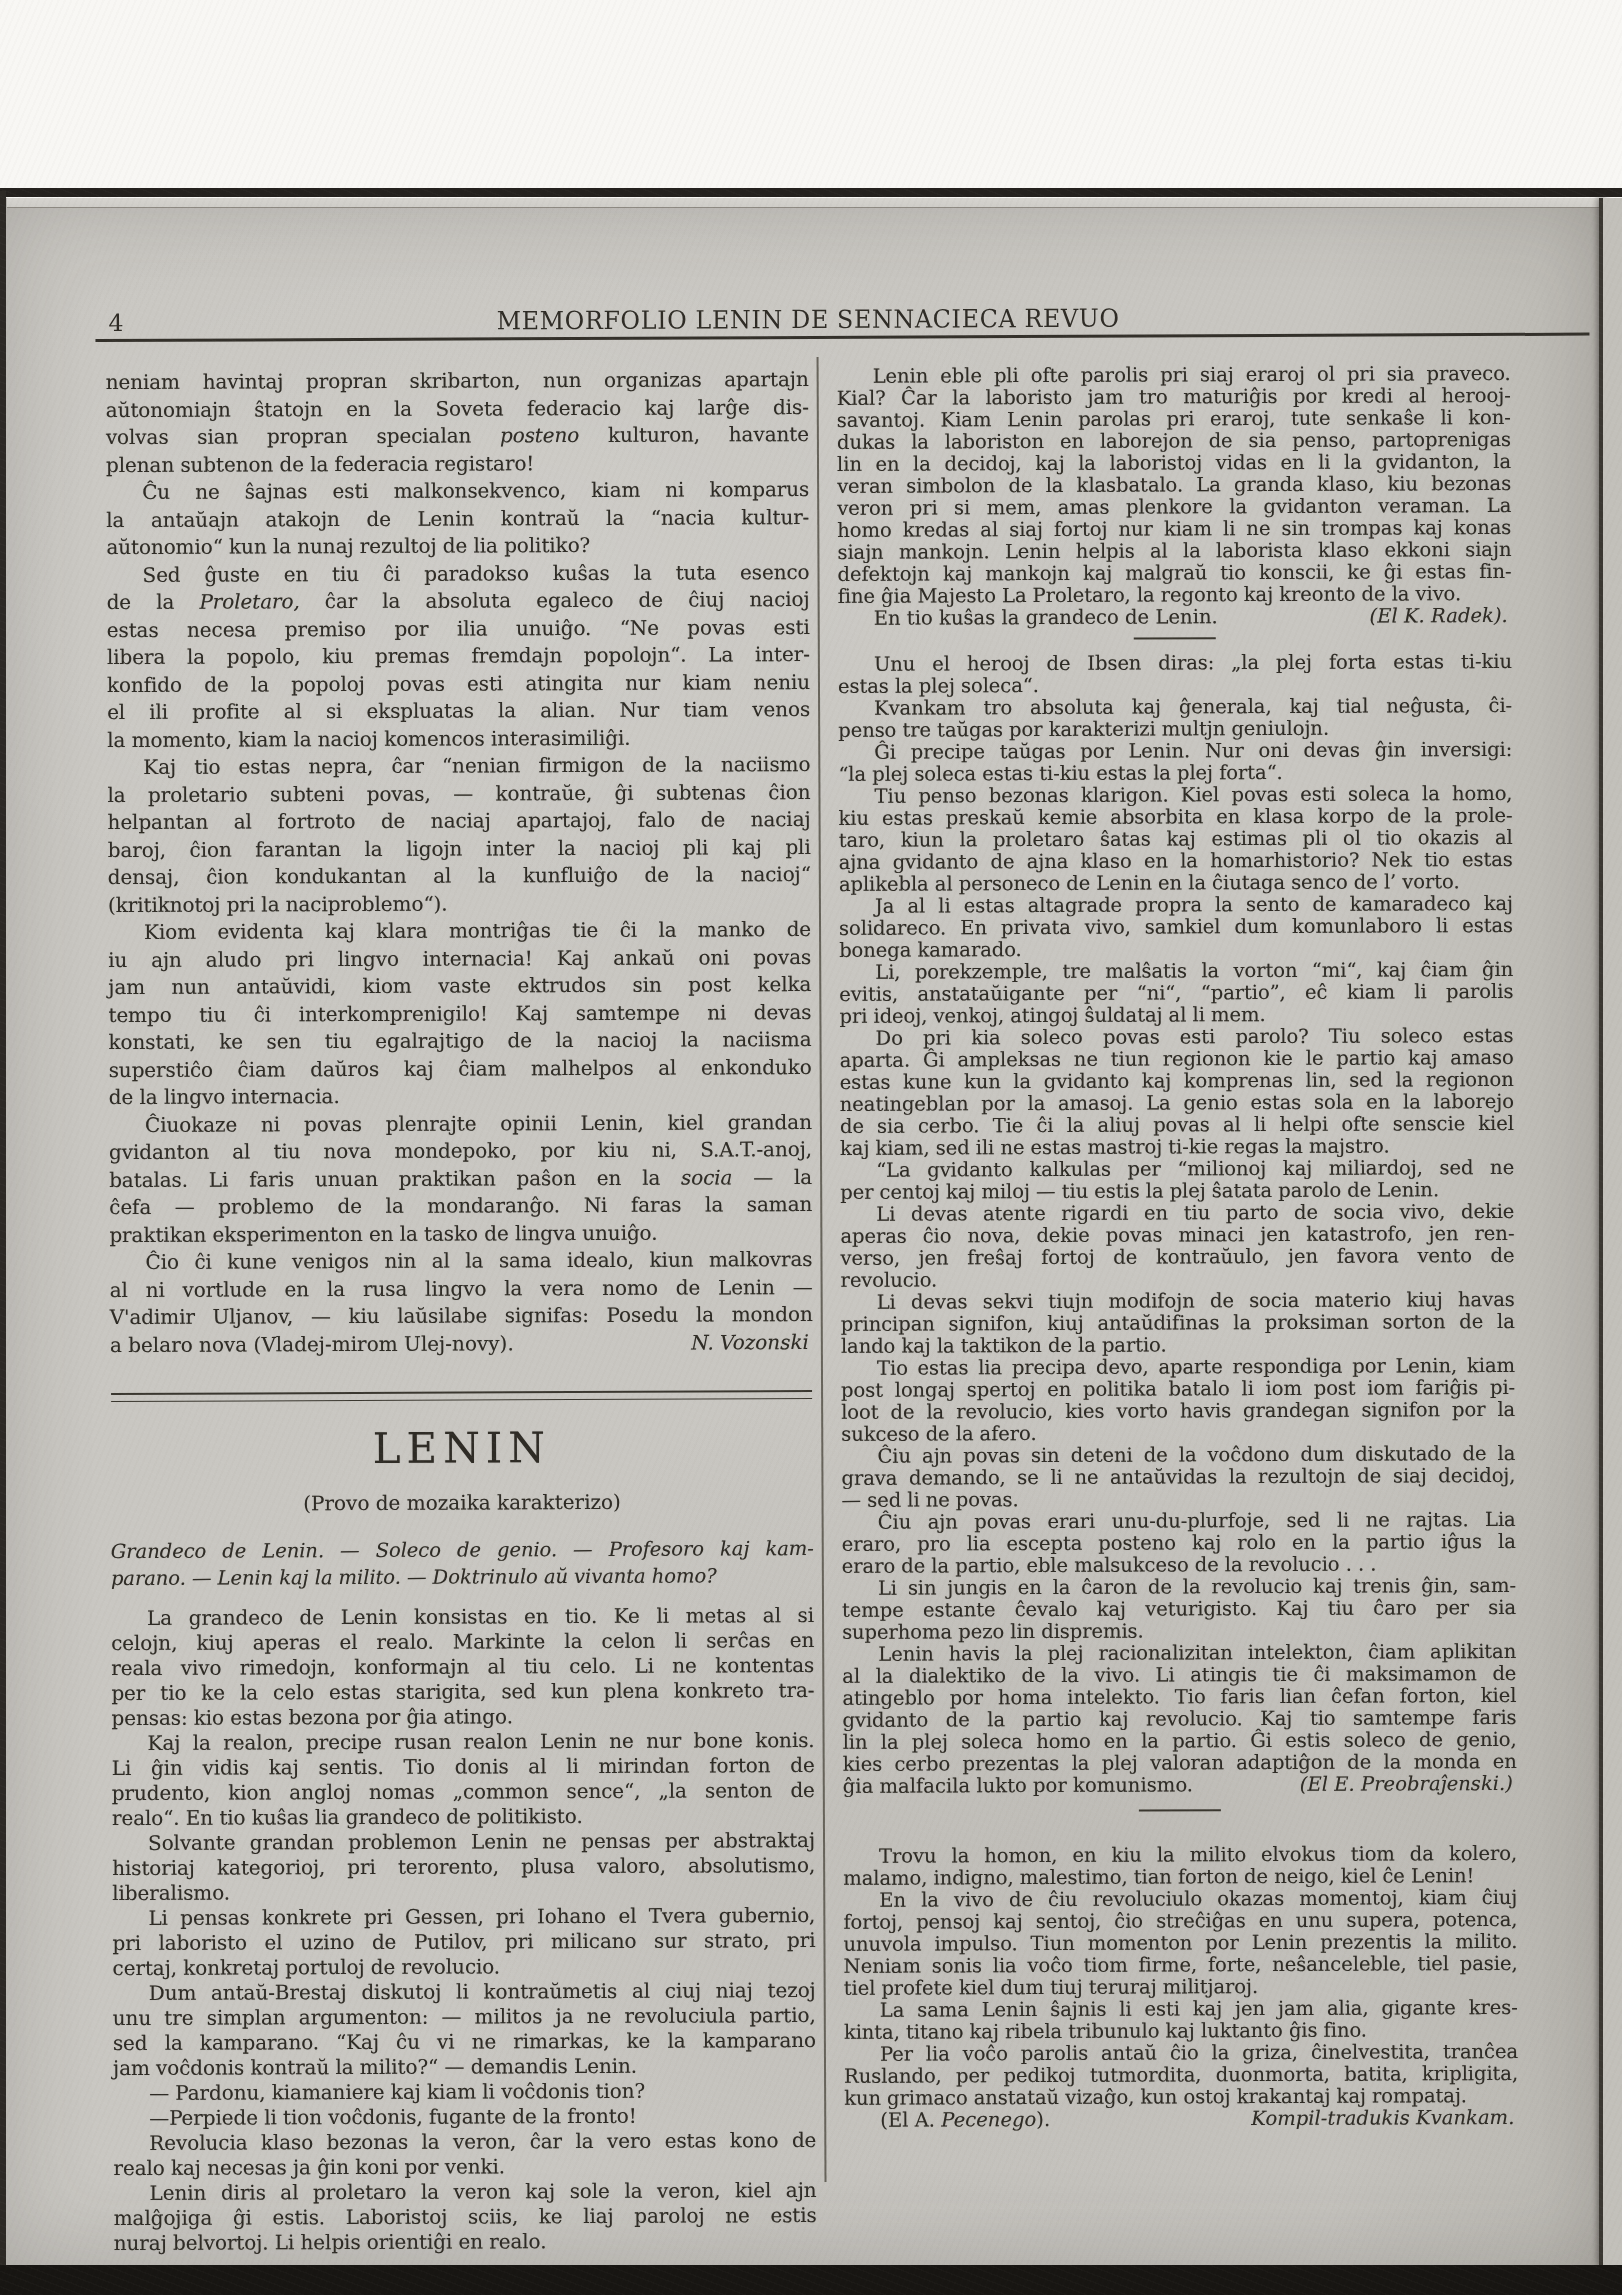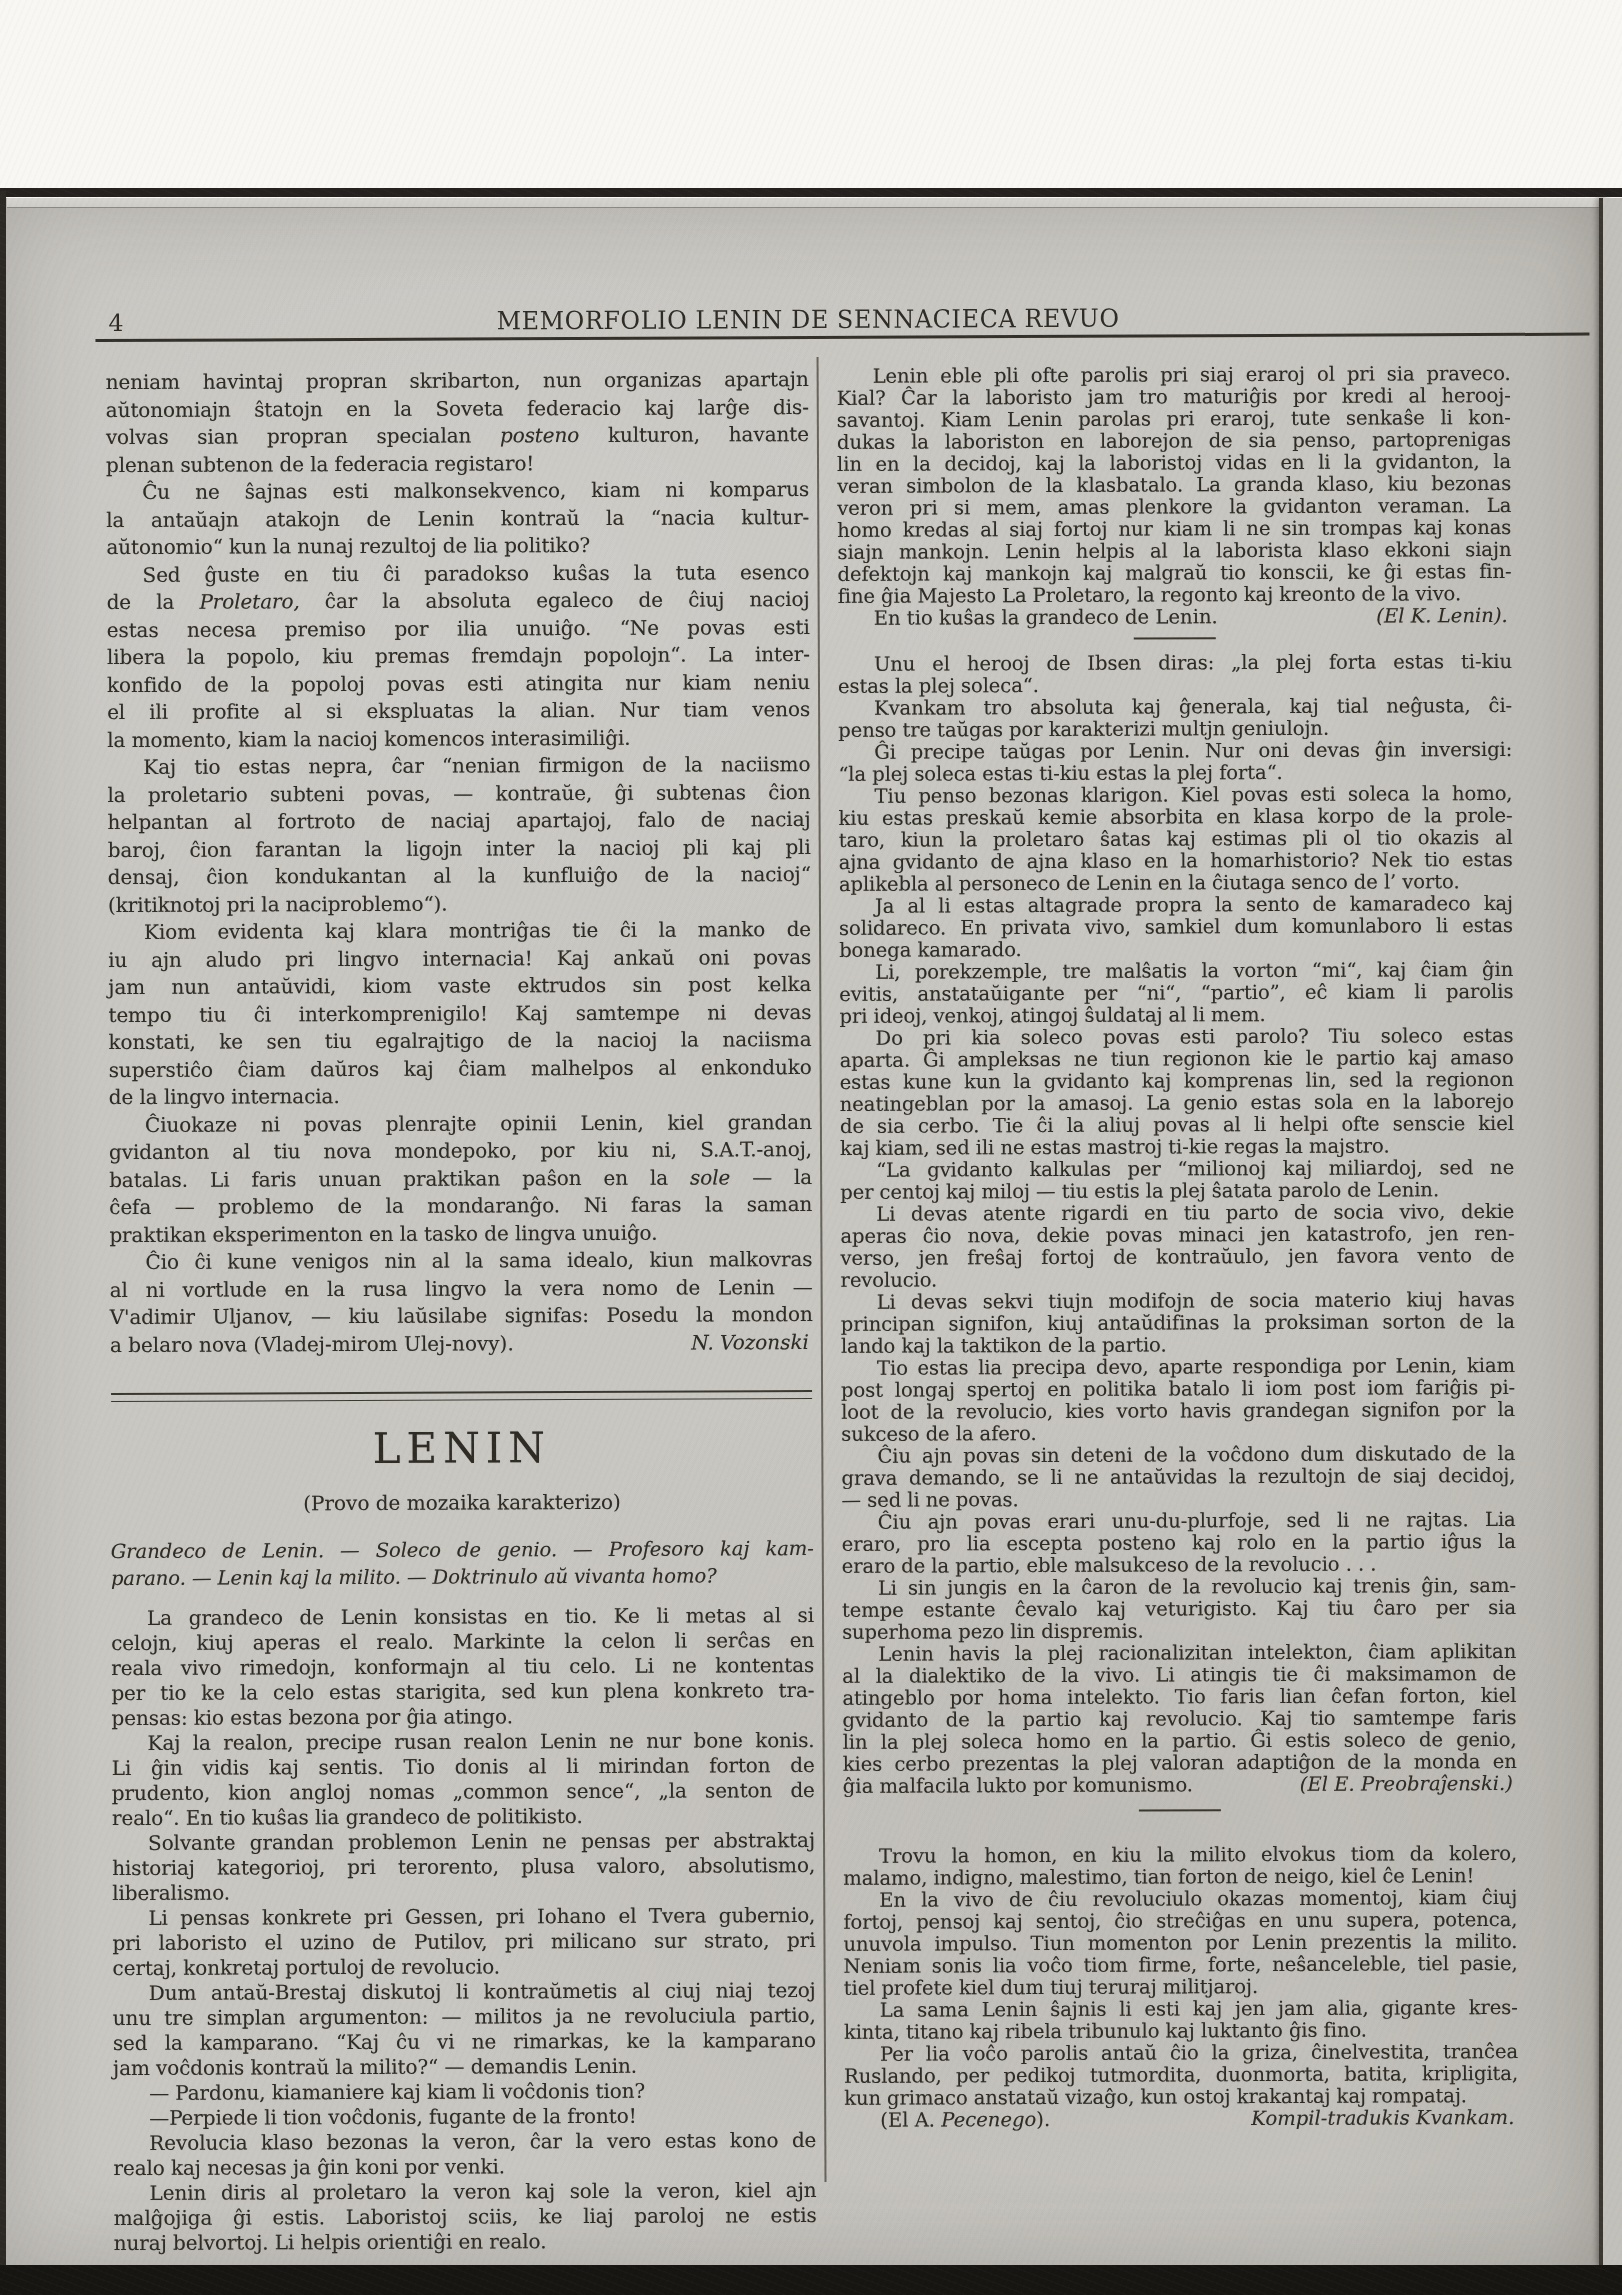--- a/index.html
+++ b/index.html
@@ -117,21 +117,21 @@
           <div class="ln">iu ajn aludo pri lingvo internacia!  Kaj ankaŭ oni povas</div>
           <div class="ln">jam nun antaŭvidi, kiom vaste ektrudos sin post kelka</div>
           <div class="ln">tempo tiu ĉi interkomprenigilo!  Kaj samtempe ni devas</div>
           <div class="ln">konstati, ke sen tiu egalrajtigo de la nacioj la naciisma</div>
           <div class="ln">superstiĉo ĉiam daŭros kaj ĉiam malhelpos al enkonduko</div>
           <div class="ln para-end">de la lingvo internacia.</div>
         </div>
         <div class="para">
           <div class="ln indent">Ĉiuokaze ni povas plenrajte opinii Lenin, kiel grandan</div>
           <div class="ln">gvidanton al tiu nova mondepoko, por kiu ni, S.A.T.-anoj,</div>
-          <div class="ln">batalas.  Li faris unuan praktikan paŝon en la <i>sole</i> — la</div>
+          <div class="ln">batalas.  Li faris unuan praktikan paŝon en la <i>socia</i> — la</div>
           <div class="ln">ĉefa — problemo de la mondaranĝo.  Ni faras la saman</div>
           <div class="ln para-end">praktikan eksperimenton en la tasko de lingva unuiĝo.</div>
         </div>
         <div class="para">
           <div class="ln indent">Ĉio ĉi kune venigos nin al la sama idealo, kiun malkovras</div>
           <div class="ln">al ni vortlude en la rusa lingvo la vera nomo de Lenin —</div>
           <div class="ln">V'adimir Uljanov, — kiu laŭsilabe signifas: Posedu la mondon</div>
           <div class="attrib-line">
             <span class="a-left">a belaro nova (Vladej-mirom Ulej-novy).</span>
             <span class="a-right"><i>N. Vozonski</i></span>
@@ -201,21 +201,21 @@
           <div class="ln">veran simbolon de la klasbatalo.  La granda klaso, kiu bezonas</div>
           <div class="ln">veron pri si mem, amas plenkore la gvidanton veraman.  La</div>
           <div class="ln">homo kredas al siaj fortoj nur kiam li ne sin trompas kaj konas</div>
           <div class="ln">siajn mankojn.  Lenin helpis al la laborista klaso ekkoni siajn</div>
           <div class="ln">defektojn kaj mankojn kaj malgraŭ tio konscii, ke ĝi estas fin-</div>
           <div class="ln para-end">fine ĝia Majesto La Proletaro, la regonto kaj kreonto de la vivo.</div>
         </div>
         <div class="para">
           <div class="attrib-line">
             <span class="a-left indent">En tio kuŝas la grandeco de Lenin.</span>
-            <span class="a-right"><i>(El K. Lenin).</i></span>
+            <span class="a-right"><i>(El K. Radek).</i></span>
           </div>
         </div>
         <div class="rule-small"></div>
         <div class="para">
           <div class="ln indent">Unu el herooj de Ibsen diras: „la plej forta estas ti-kiu</div>
           <div class="ln para-end">estas la plej soleca“.</div>
         </div>
         <div class="para">
           <div class="ln indent">Kvankam tro absoluta kaj ĝenerala, kaj tial neĝusta, ĉi-</div>
           <div class="ln para-end">penso tre taŭgas por karakterizi multjn geniulojn.</div>

